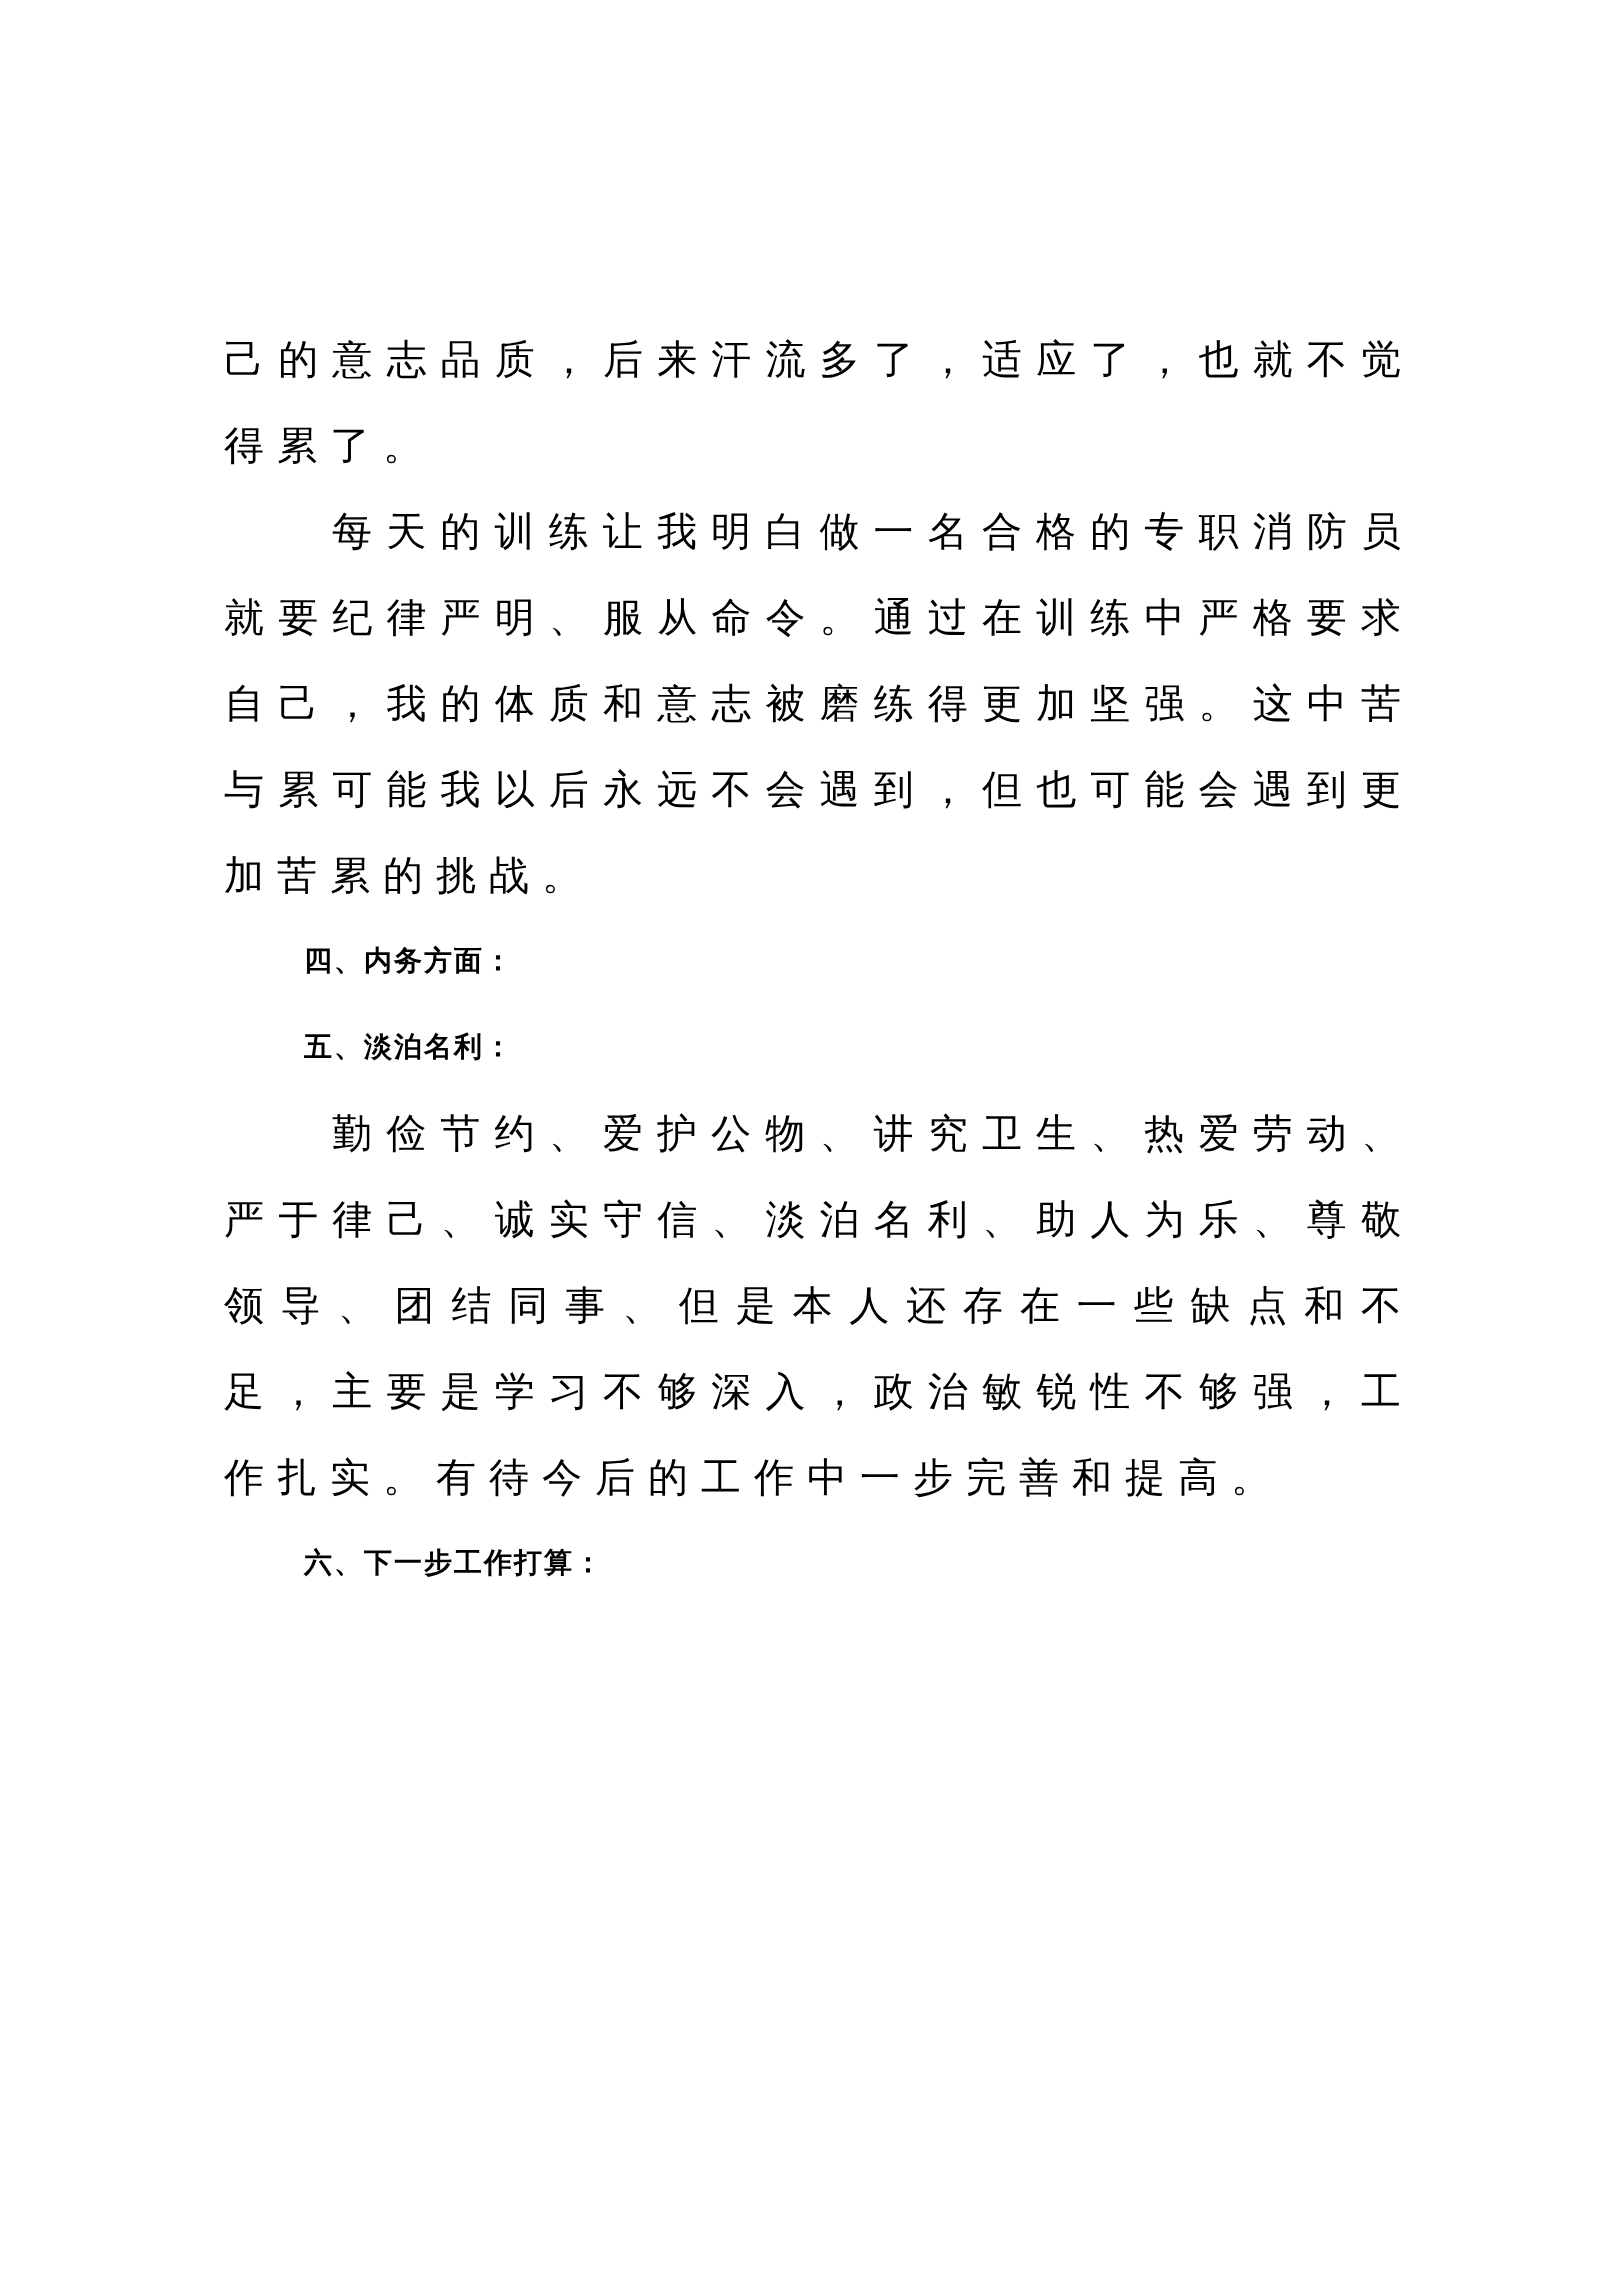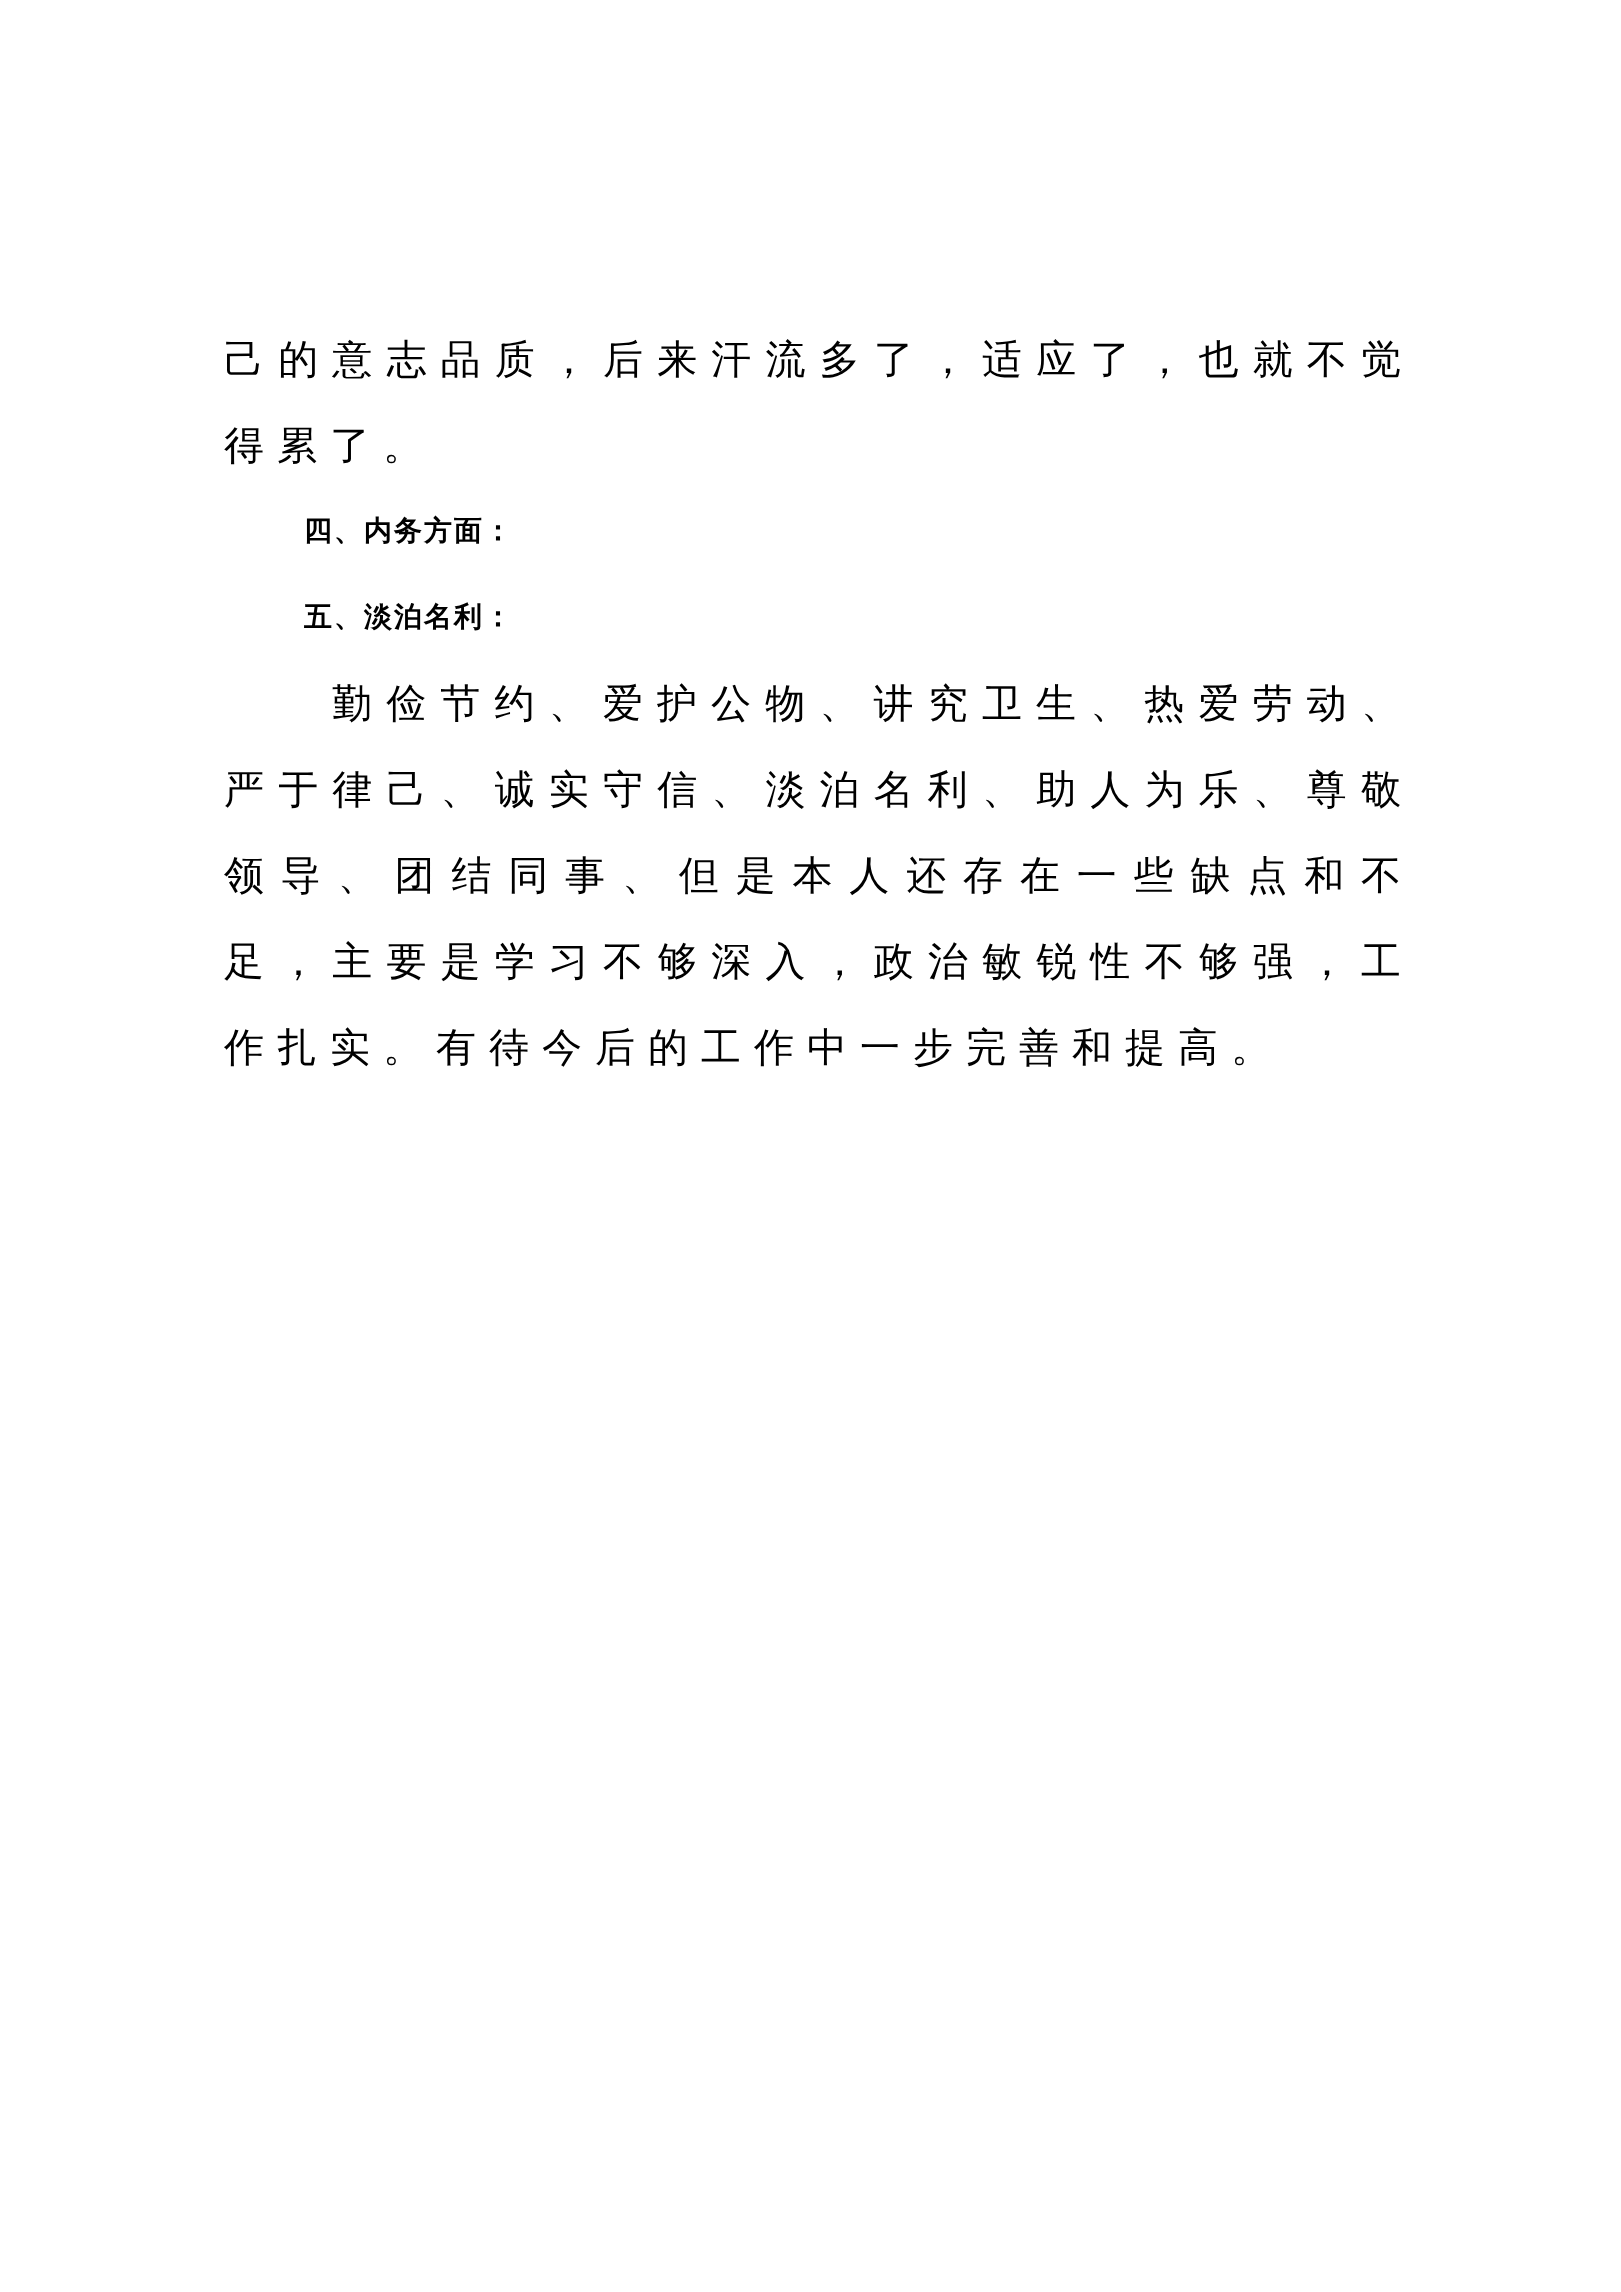--- a/index.html
+++ b/index.html
@@ -53,25 +53,27 @@
     }
   </style>
 </head>
 <body>
 
 <div class="page">
   <div class="content">
 
     <p class="para">己的意志品质，后来汗流多了，适应了，也就不觉得累了。</p>
 
+    <p class="para indent">每天的训练让我明白做一名合格的专职消防员就要纪律严明、服从命令。通过在训练中严格要求自己，我的体质和意志被磨练得更加坚强。这中苦与累可能我以后永远不会遇到，但也可能会遇到更加苦累的挑战。</p>
 
     <h2 class="heading">四、内务方面：</h2>
 
 
     <h2 class="heading">五、淡泊名利：</h2>
 
     <p class="para indent">勤俭节约、爱护公物、讲究卫生、热爱劳动、严于律己、诚实守信、淡泊名利、助人为乐、尊敬领导、团结同事、但是本人还存在一些缺点和不足，主要是学习不够深入，政治敏锐性不够强，工作扎实。有待今后的工作中一步完善和提高。</p>
 
+    <h2 class="heading">六、下一步工作打算：</h2>
 
 
   </div>
 </div>
 
 
 </body></html>

